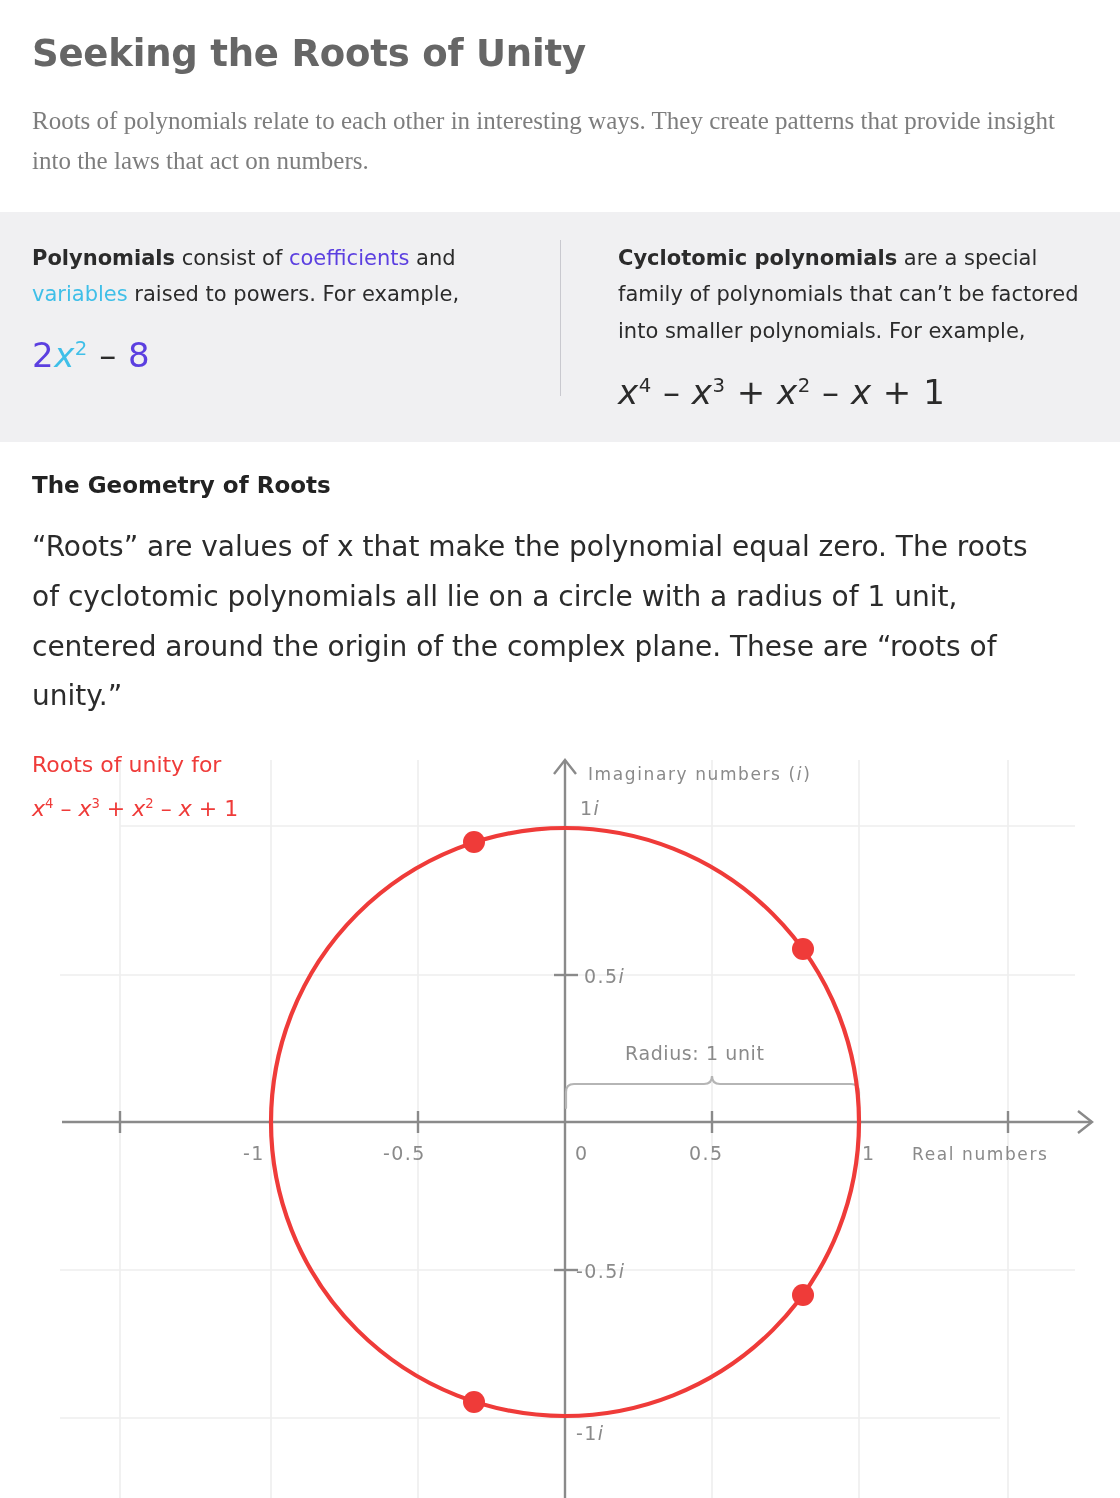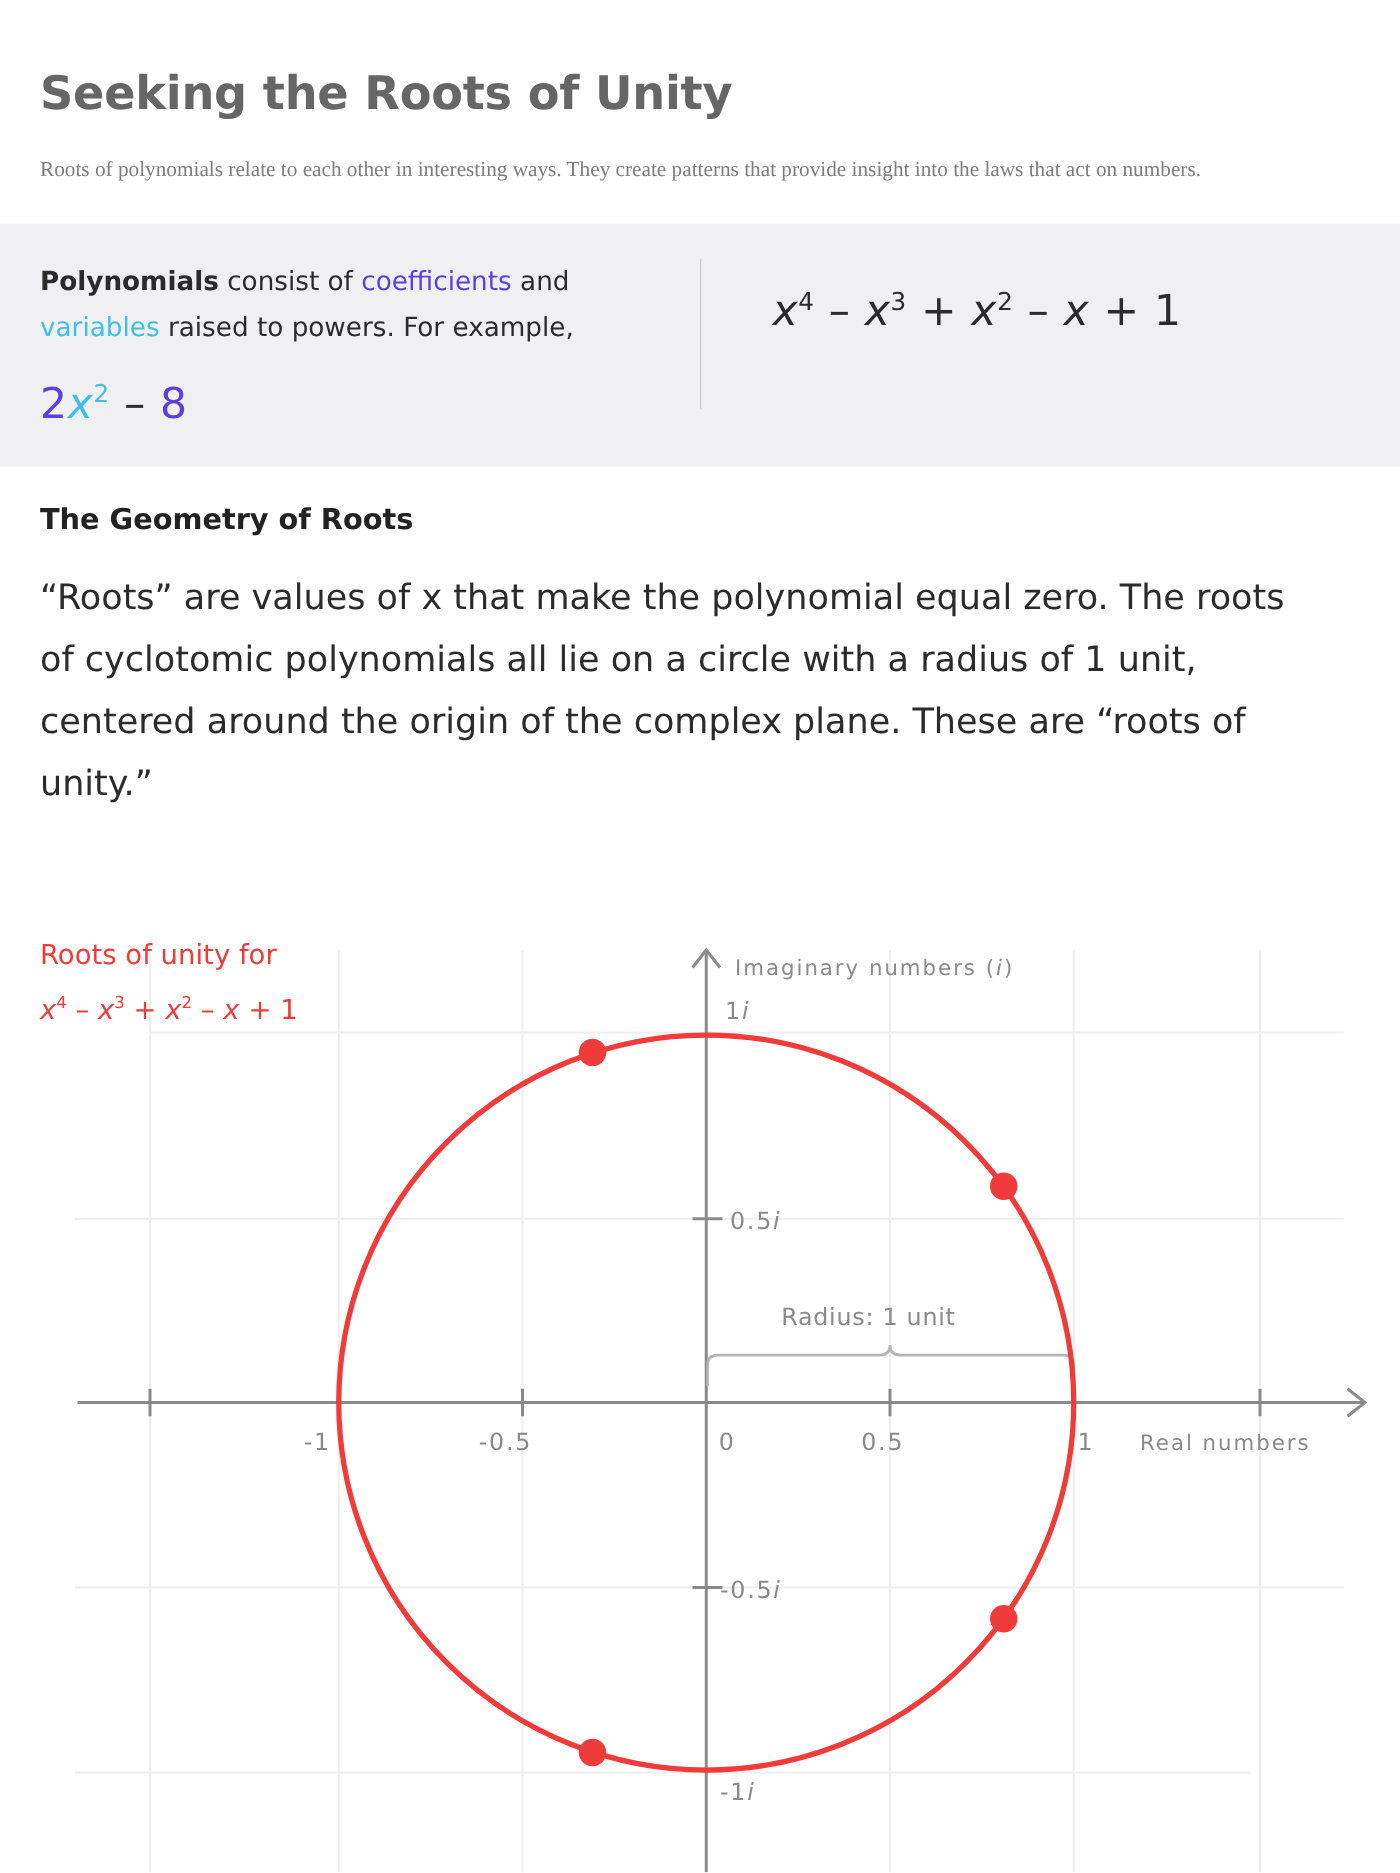--- a/index.html
+++ b/index.html
@@ -7,33 +7,33 @@
   body {
     width: 1120px;
     height: 1498px;
     background: #ffffff;
     font-family: "Liberation Sans", sans-serif;
     overflow: hidden;
     position: relative;
   }
 
   
-  .header { padding: 34px 32px 0 32px; margin-top: 21px; }
+  .header { padding: 34px 32px 0 32px; }
   .page-title {
     font-family: "DejaVu Sans", sans-serif;
     font-size: 37px;
     font-weight: 700;
     color: #666666;
     letter-spacing: -0.2px;
     margin: 0 0 26px 0;
     line-height: 1.1;
   }
   .page-subtitle {
     font-family: "Liberation Serif", serif;
-    font-size: 17px;
+    font-size: 25px;
     color: #7d7d7d;
     line-height: 1.62;
     margin: 0;
     max-width: 1040px;
   }
 
   
   .panel {
     margin-top: 30px;
     background: #f0f0f2;
@@ -142,20 +142,21 @@
 
 <div class="panel">
   <div class="panel-divider"></div>
 
   <div class="panel-col left">
     <p class="panel-text"><b>Polynomials</b><span> consist of </span><span class="tok-coef">coefficients</span><span> and </span><span class="tok-var">variables</span><span> raised to powers. For example,</span></p>
     <div class="formula"><span class="f-coef">2</span><span class="f-var v">x</span><sup class="f-var">2</sup>&nbsp;<span>–</span>&nbsp;<span class="f-coef">8</span></div>
   </div>
 
   <div class="panel-col right">
+    <p class="panel-text"><b>Cyclotomic polynomials</b><span> are a special family of polynomials that can’t be factored into smaller polynomials. For example,</span></p>
     <div class="formula"><span class="v">x</span><sup>4</sup>&nbsp;<span>–</span>&nbsp;<span class="v">x</span><sup>3</sup>&nbsp;<span>+</span>&nbsp;<span class="v">x</span><sup>2</sup>&nbsp;<span>–</span>&nbsp;<span class="v">x</span>&nbsp;<span>+</span>&nbsp;<span>1</span></div>
   </div>
 </div>
 
 <div class="geo">
   <h2 class="geo-title">The Geometry of Roots</h2>
   <p class="geo-body">“Roots” are values of x that make the polynomial equal zero. The roots of cyclotomic polynomials all lie on a circle with a radius of 1 unit, centered around the origin of the complex plane. These are “roots of unity.”</p>
 </div>
 
 <div class="chart-wrap">

